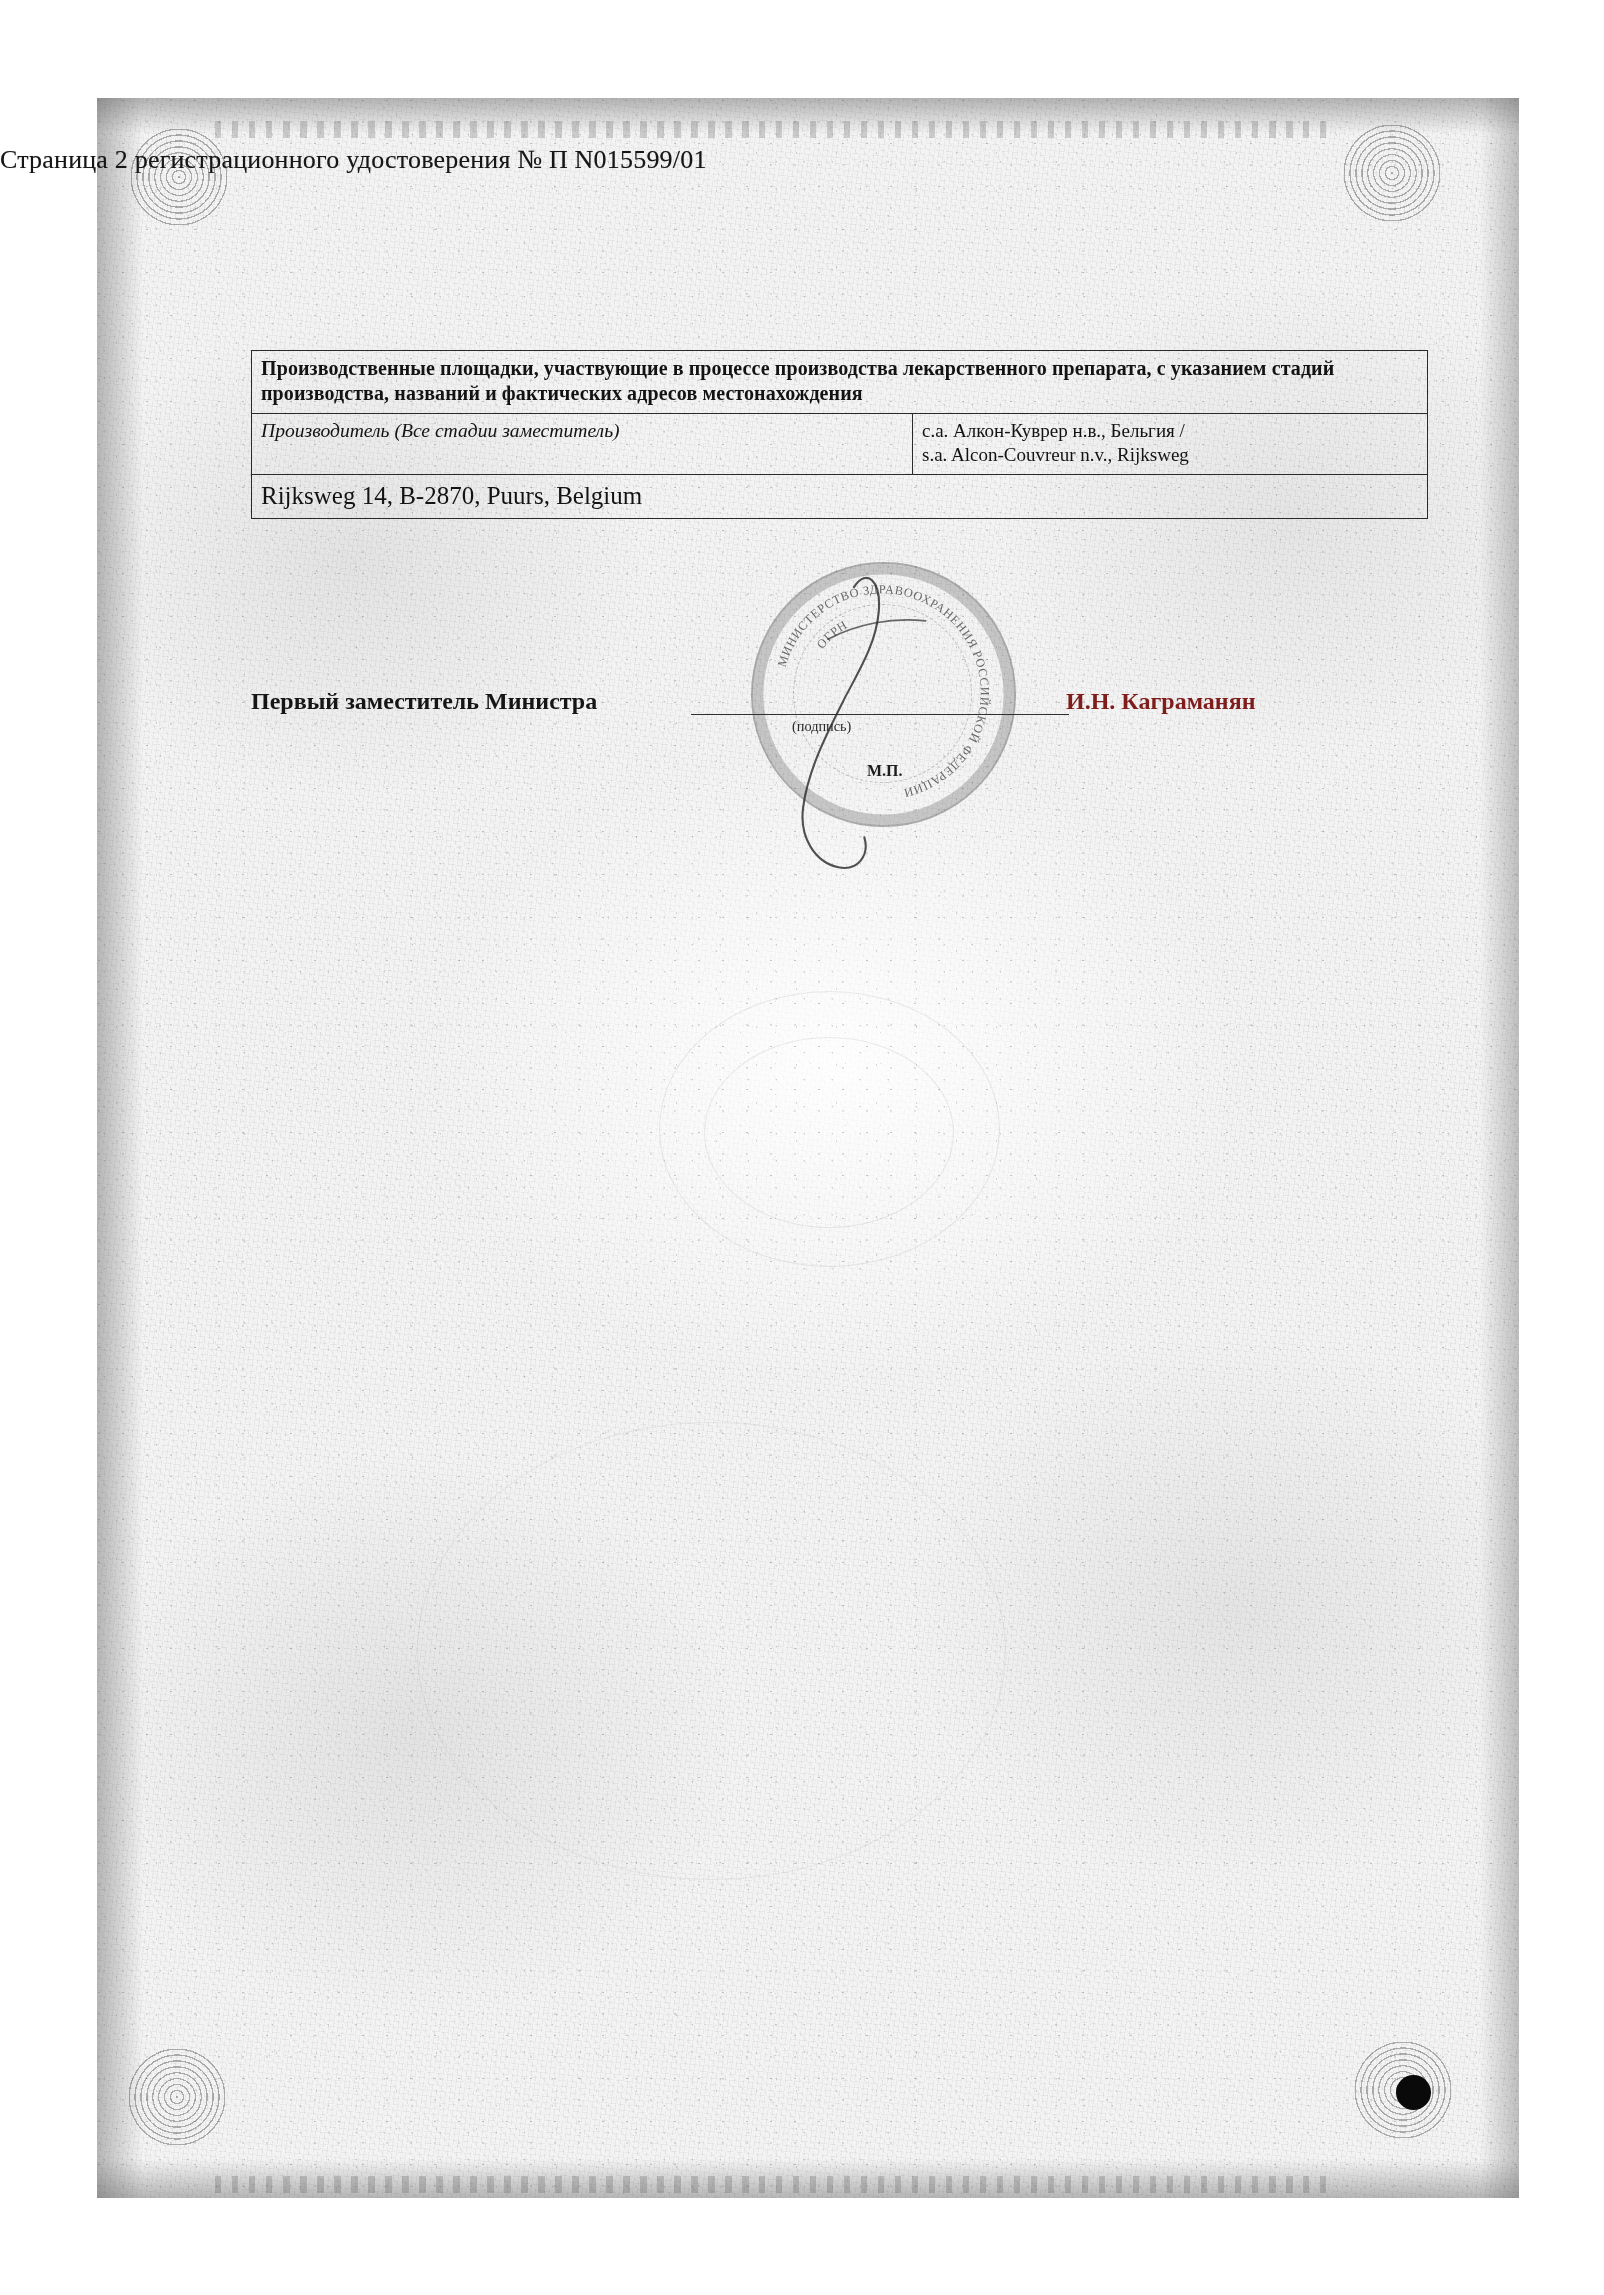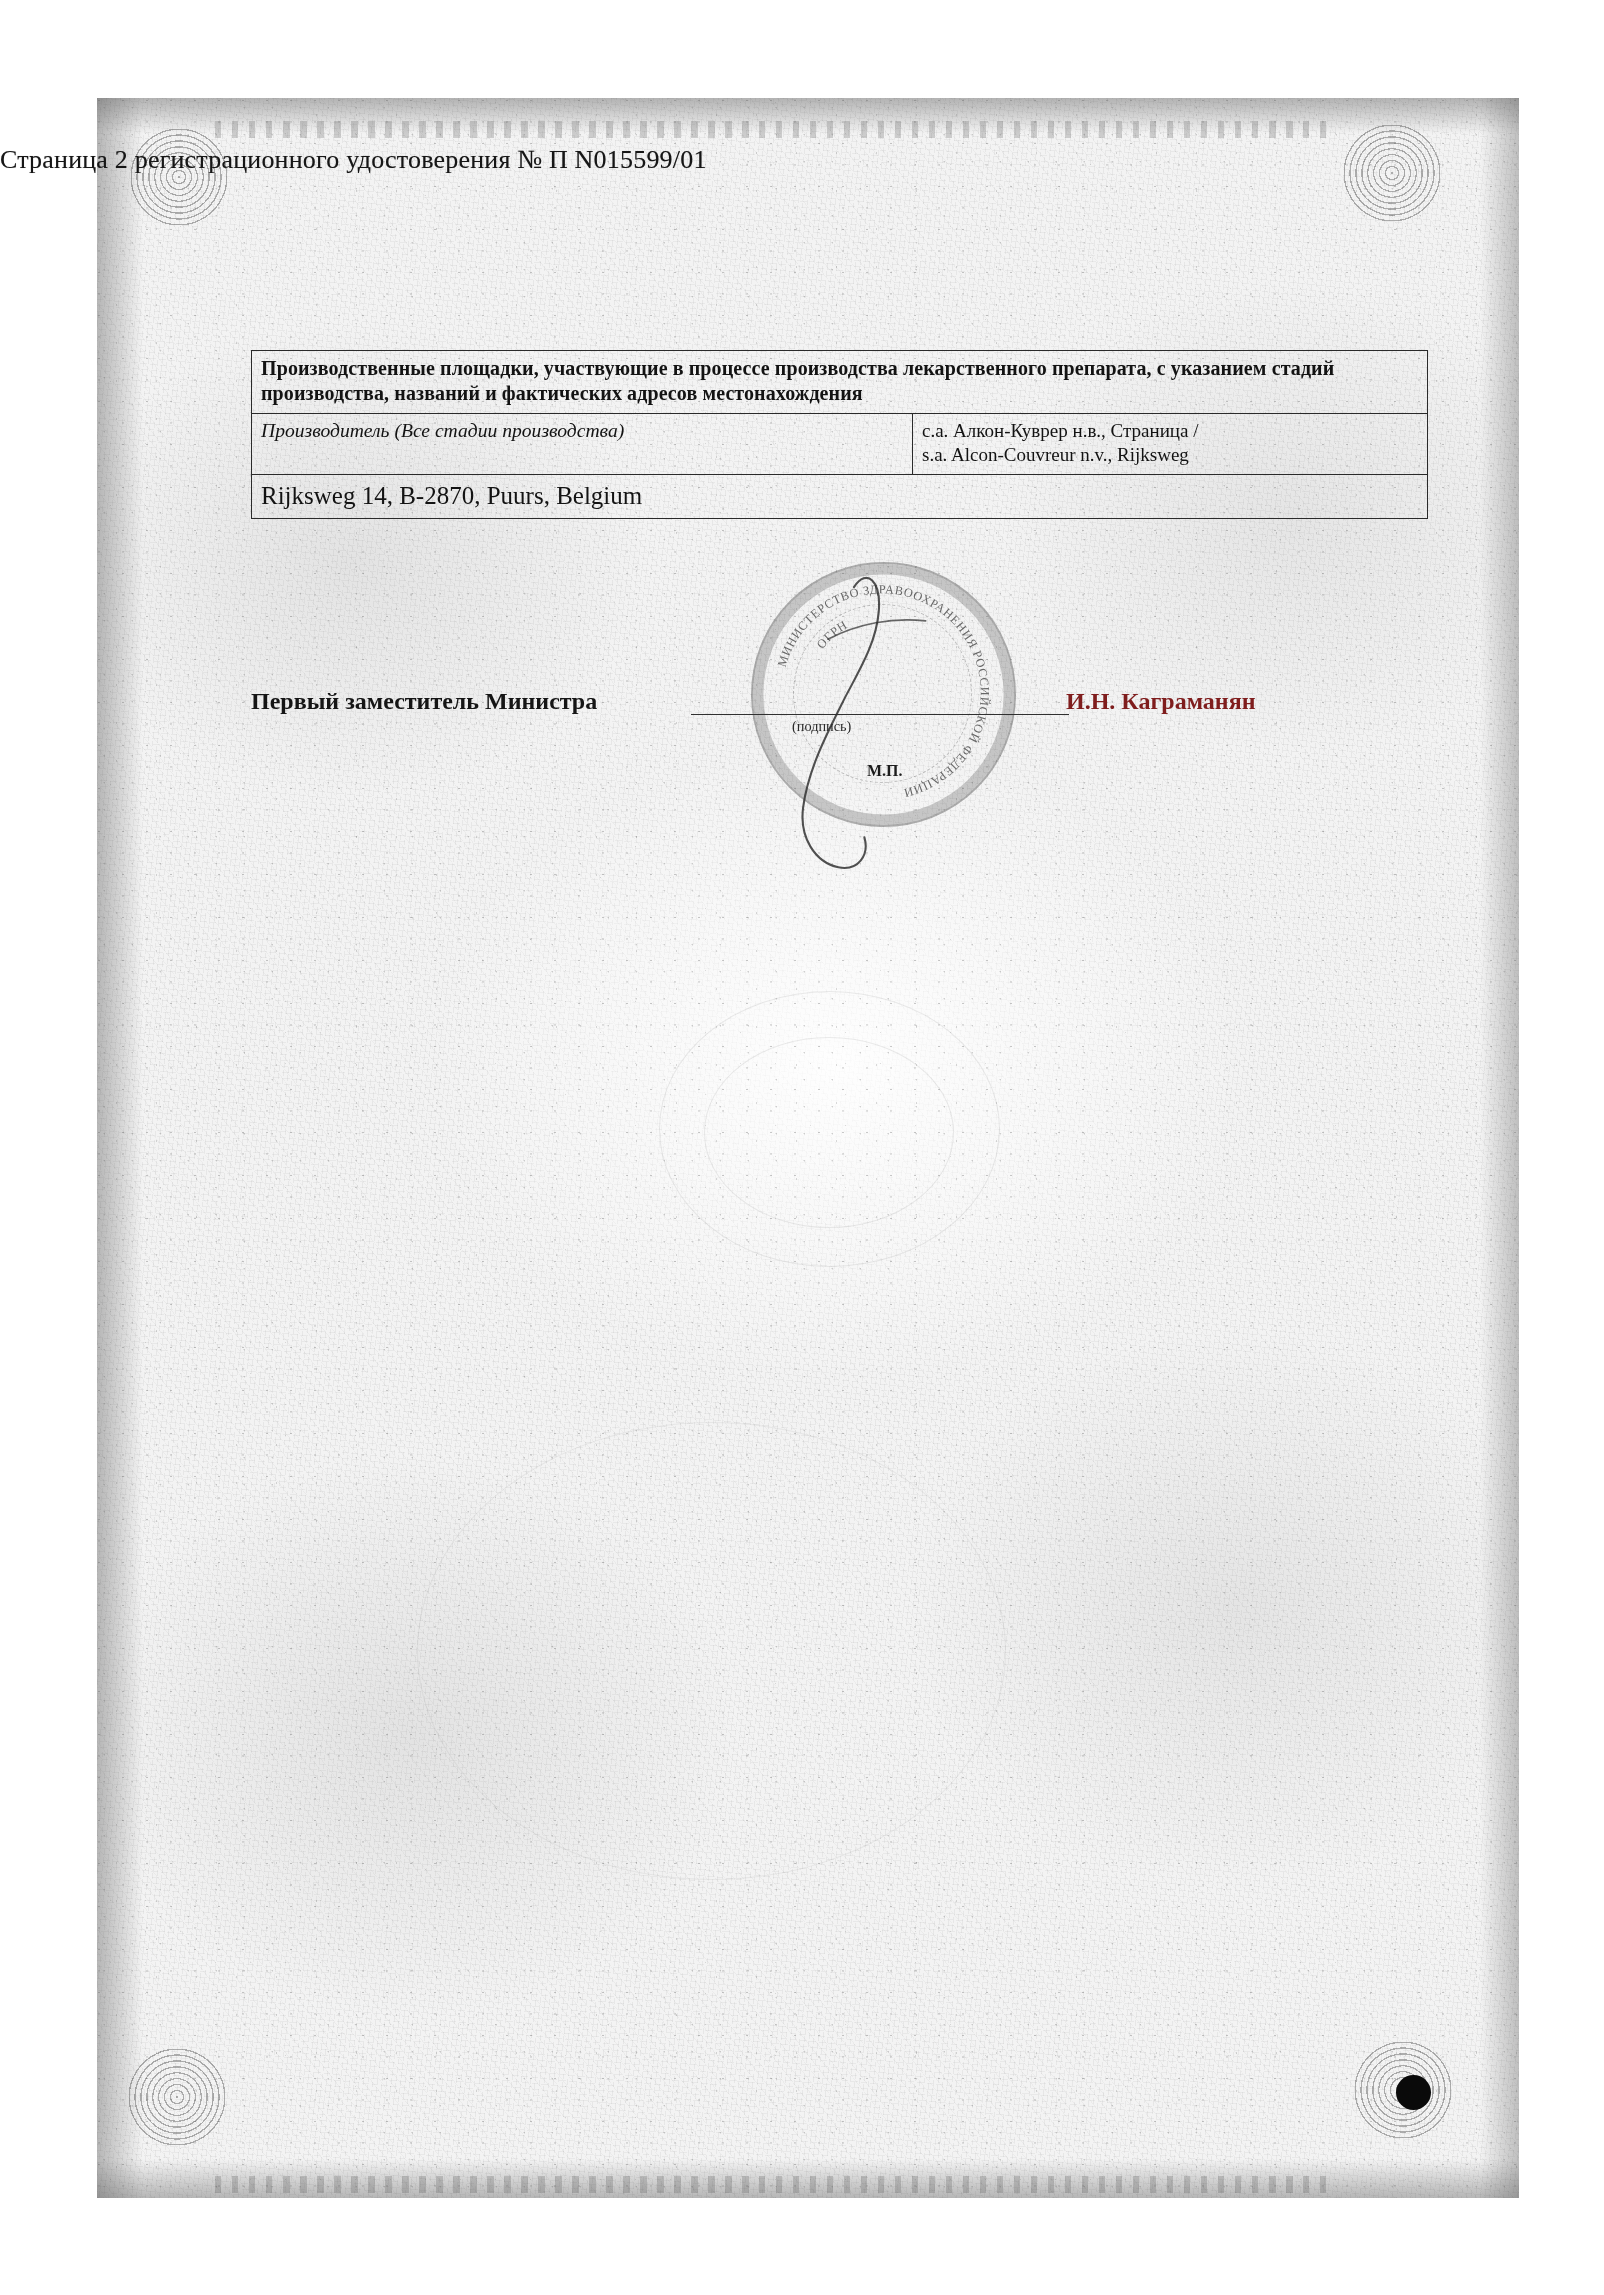--- a/index.html
+++ b/index.html
@@ -285,23 +285,23 @@
   <div class="watermark" id="wm3"></div>
 
   <div id="page-header">Страница 2 регистрационного удостоверения № П N015599/01</div>
 
   <table id="manufacture-table">
     <tbody>
       <tr>
         <td colspan="2" class="cell-title">Производственные площадки, участвующие в процессе производства лекарственного препарата, с указанием стадий производства, названий и фактических адресов местонахождения</td>
       </tr>
       <tr>
-        <td class="cell-left">Производитель (Все стадии производства)</td>
+        <td class="cell-left">Производитель (Все стадии заместитель)</td>
         <td class="cell-right">
-          <span>c.a. Алкон-Куврер н.в., Страница /</span>
+          <span>c.a. Алкон-Куврер н.в., Бельгия /</span>
           <span class="line2">s.a. Alcon-Couvreur n.v., Rijksweg</span>
         </td>
       </tr>
       <tr>
         <td colspan="2" class="cell-address">Rijksweg 14, B-2870, Puurs, Belgium</td>
       </tr>
     </tbody>
   </table>
 
   <div id="official-stamp"></div>

